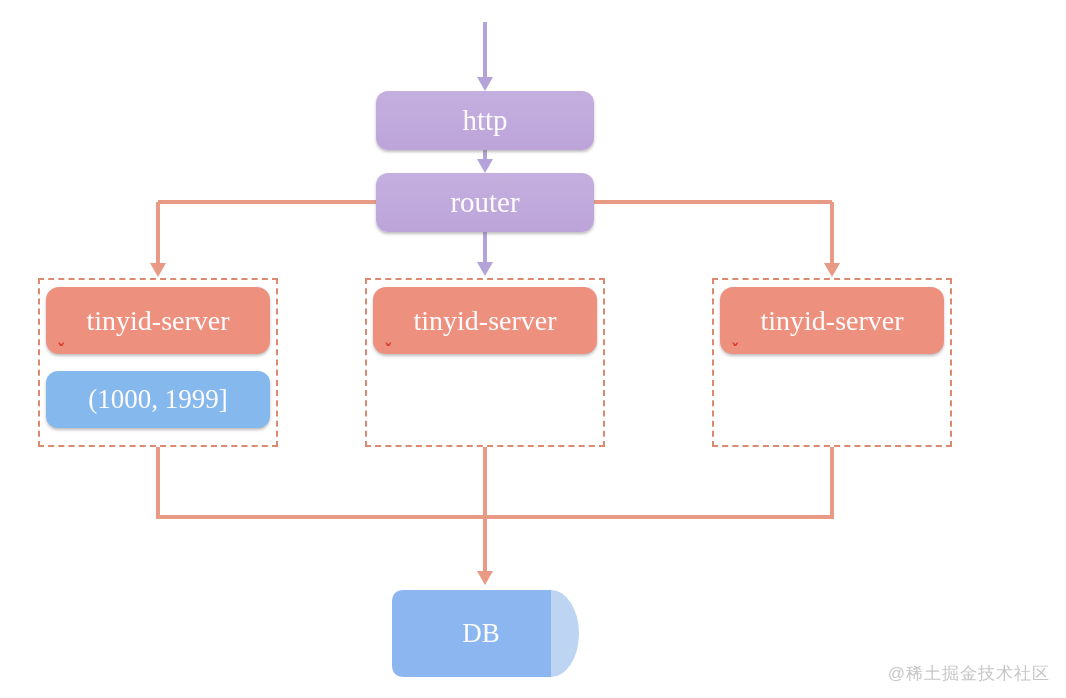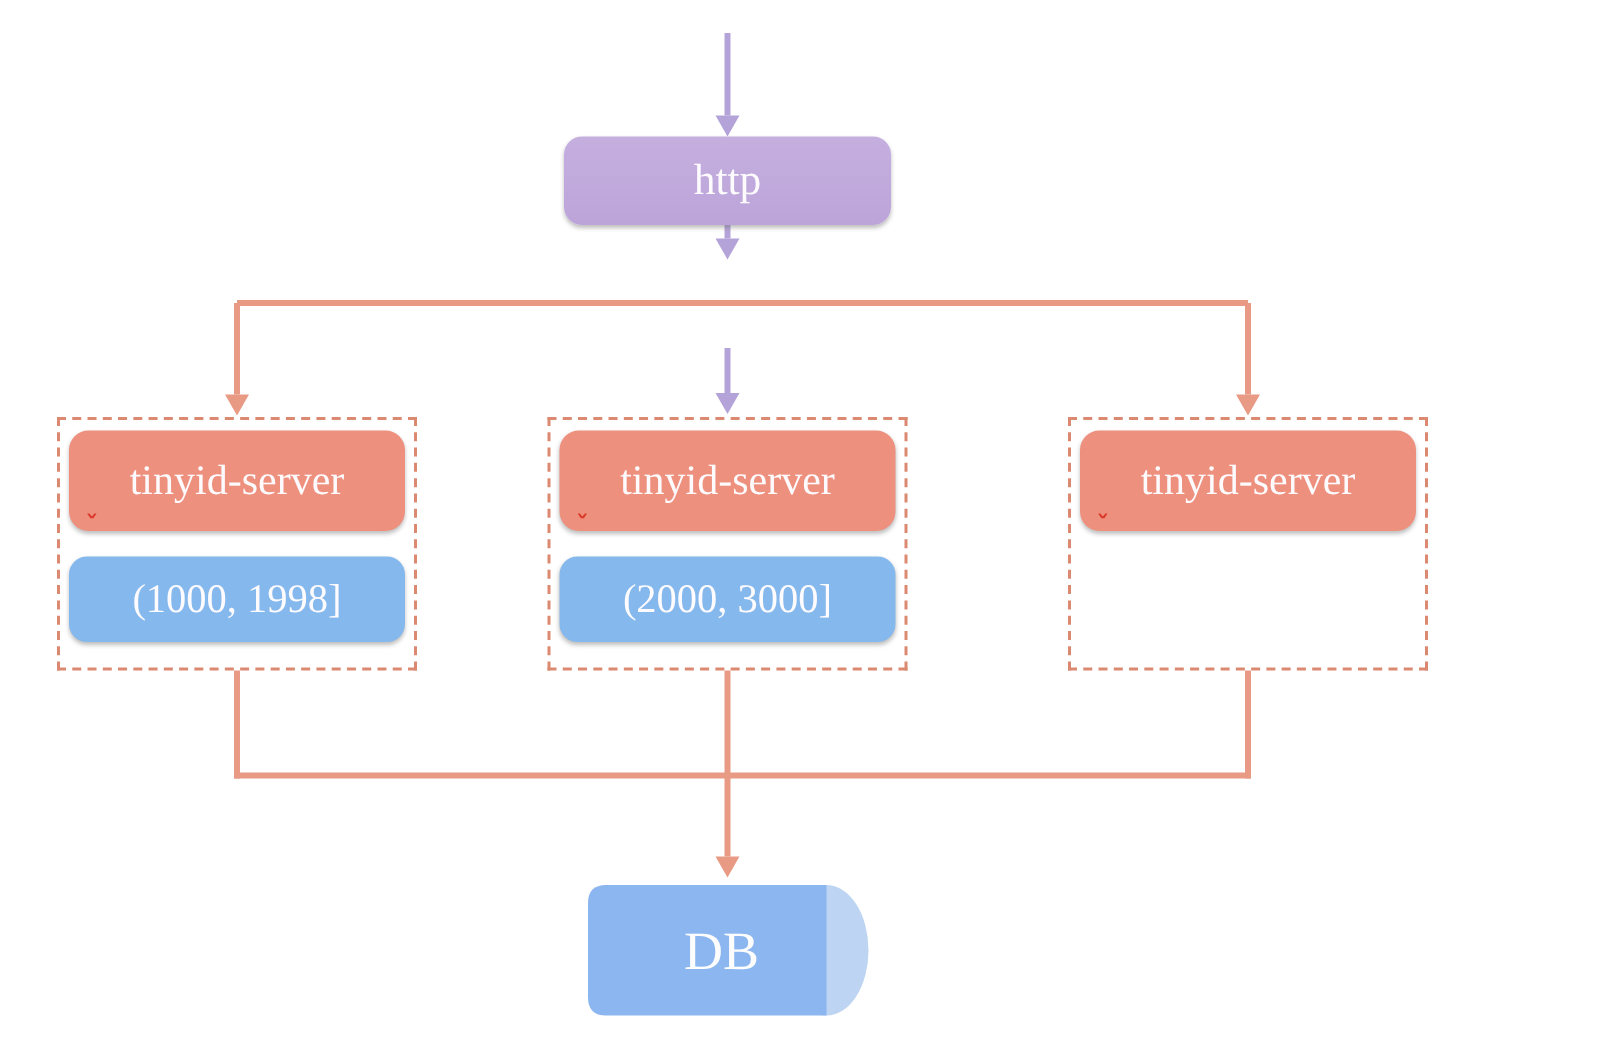--- a/index.html
+++ b/index.html
@@ -62,21 +62,21 @@
     height: 14px; line-height: 14px;
     font-size: 17px;
     font-weight: bold;
     color: var(--spellcheck-red);
     font-family: "DejaVu Sans", sans-serif;
   }
   #db-label {
     position: absolute;
     left: 392px; top: 590px; width: 178px; height: 87px;
     display: flex; align-items: center; justify-content: center;
-    color: #fdfdfd; font-size: 36px;
+    color: #fdfdfd; font-size: 27px;
   }
   #watermark {
     position: absolute;
     right: 16px; bottom: 13px;
     color: var(--watermark-gray);
     font-size: 17px;
     letter-spacing: 1px;
     font-family: "Liberation Sans", "DejaVu Sans", sans-serif;
   }
 </style>
@@ -107,44 +107,45 @@
     <polygon class="head-orange" points="477,571 493,571 485,585"></polygon>
 
     <ellipse class="db-cap-shape" cx="551" cy="633.5" rx="28" ry="43.5"></ellipse>
     <path class="db-body-shape" d="M404 590 H551 V677 H404 Q392 677 392 665 V602 Q392 590 404 590 Z"></path>
   </svg>
 
   <div class="box purple-box" style="top:91px">
     <span>http</span>
   </div>
 
+  <div class="box purple-box" style="top:173px">
+    <span>router</span>
+  </div>
 
   <div class="group" style="left:38px">
     <div class="box server-box">
       <span>tinyid-server</span>
       <span class="spell-mark">ˇ</span>
     </div>
     <div class="box range-box">
-      <span>(1000, 1998]</span>
+      <span>(1000, 1999]</span>
     </div>
   </div>
 
   <div class="group" style="left:365px">
     <div class="box server-box">
       <span>tinyid-server</span>
       <span class="spell-mark">ˇ</span>
-    </div>
-    <div class="box range-box">
-      <span>(2000, 3000]</span>
     </div>
   </div>
 
   <div class="group" style="left:712px">
     <div class="box server-box">
       <span>tinyid-server</span>
       <span class="spell-mark">ˇ</span>
     </div>
   </div>
 
   <div id="db-label">DB</div>
 
+  <div id="watermark">@稀土掘金技术社区</div>
 
 </div>
 
 </body></html>

